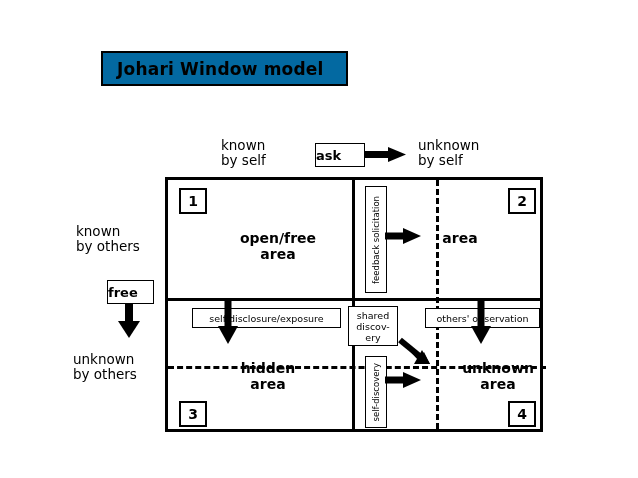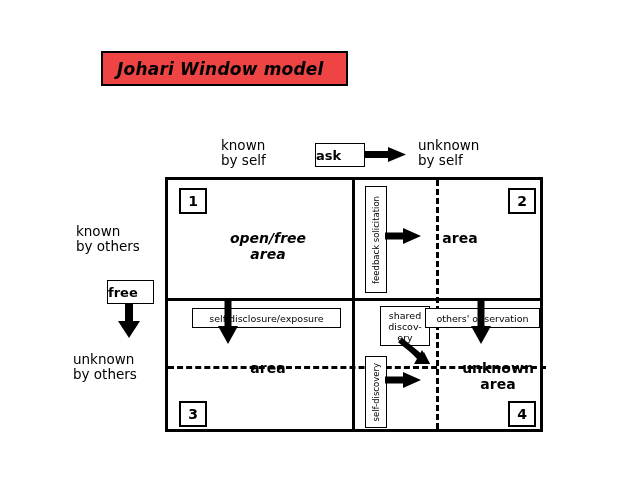--- a/index.html
+++ b/index.html
@@ -3,22 +3,22 @@
 <meta charset="utf-8">
 <style>
   html,body{margin:0;padding:0;background:#ffffff;}
   body{width:638px;height:478px;position:relative;overflow:hidden;
        font-family:"DejaVu Sans","Liberation Sans",sans-serif;color:#000;}
 
   .abs{position:absolute;}
 
   
   #title-box{left:101px;top:51px;width:243px;height:31px;
-             border:2px solid #000;background:#ef4444;
-             display:flex;align-items:center;font-style:italic;}
+             border:2px solid #000;background:#0369a1;
+             display:flex;align-items:center;}
   #title-text{font-size:17px;font-weight:bold;letter-spacing:.2px;margin-left:14px;}
 
   
   .hdr{font-size:13.5px;font-weight:normal;line-height:15px;text-align:left;}
   #known-by-self{left:221px;top:138px;}
   #unknown-by-self{left:418px;top:138px;}
   #known-by-others{left:76px;top:224px;}
   #unknown-by-others{left:73px;top:352px;}
 
   
@@ -51,31 +51,31 @@
   .numbox{border:2px solid #000;background:#fff;width:24px;height:22px;
           display:flex;align-items:center;justify-content:center;
           font-size:14px;font-weight:bold;}
   #num-1{left:179px;top:188px;}
   #num-2{left:508px;top:188px;}
   #num-3{left:179px;top:401px;}
   #num-4{left:508px;top:401px;}
 
   
   .qtitle{font-size:14px;font-weight:bold;line-height:16px;text-align:center;}
-  #q1-title{left:203px;top:230px;width:130px;font-style:italic;}
+  #q1-title{left:213px;top:230px;width:130px;}
   #q2-title{left:400px;top:230px;width:120px;}
   #q3-title{left:203px;top:360px;width:130px;}
   #q4-title{left:438px;top:360px;width:120px;}
 
   
   .midbox{border:1px solid #000;background:#fff;
           display:flex;align-items:center;justify-content:center;
           font-size:9.5px;text-align:center;line-height:11px;}
   #self-disclosure-box{left:192px;top:308px;width:147px;height:18px;}
-  #shared-discovery-box{left:380px;top:306px;width:48px;height:36px;
+  #shared-discovery-box{left:348px;top:306px;width:48px;height:36px;
                         flex-direction:column;padding:1px 0;}
   #others-observation-box{left:425px;top:308px;width:113px;height:18px;}
 
   
   .vbox{border:1px solid #000;background:#fff;
         display:flex;align-items:center;justify-content:center;}
   .vbox span{writing-mode:vertical-rl;transform:rotate(180deg);
              font-size:8.5px;white-space:nowrap;}
   #feedback-box{left:365px;top:186px;width:20px;height:105px;}
   #selfdisc-box{left:365px;top:356px;width:20px;height:70px;}
@@ -156,20 +156,21 @@
 </div>
 
 <div class="abs qtitle" id="q1-title">
   <div>open/free</div>
   <div>area</div>
 </div>
 <div class="abs qtitle" id="q2-title">
   <div>area</div>
 </div>
 <div class="abs qtitle" id="q3-title">
+  <div>hidden</div>
   <div>area</div>
 </div>
 <div class="abs qtitle" id="q4-title">
   <div>unknown</div>
   <div>area</div>
 </div>
 
 <div class="abs vbox" id="feedback-box">
   <span>feedback solicitation</span>
 </div>

